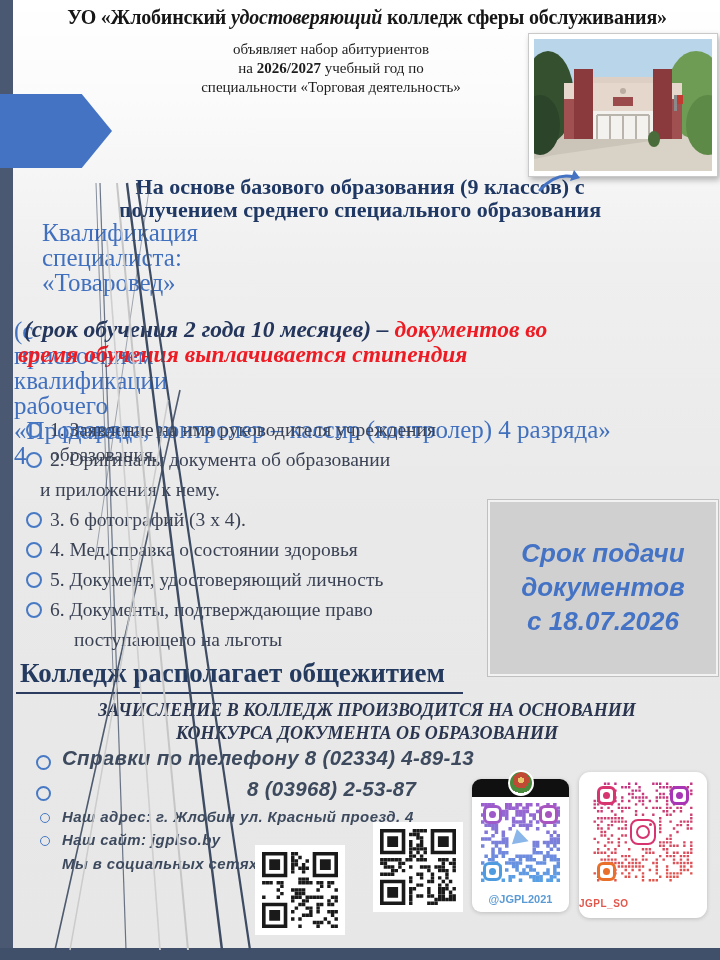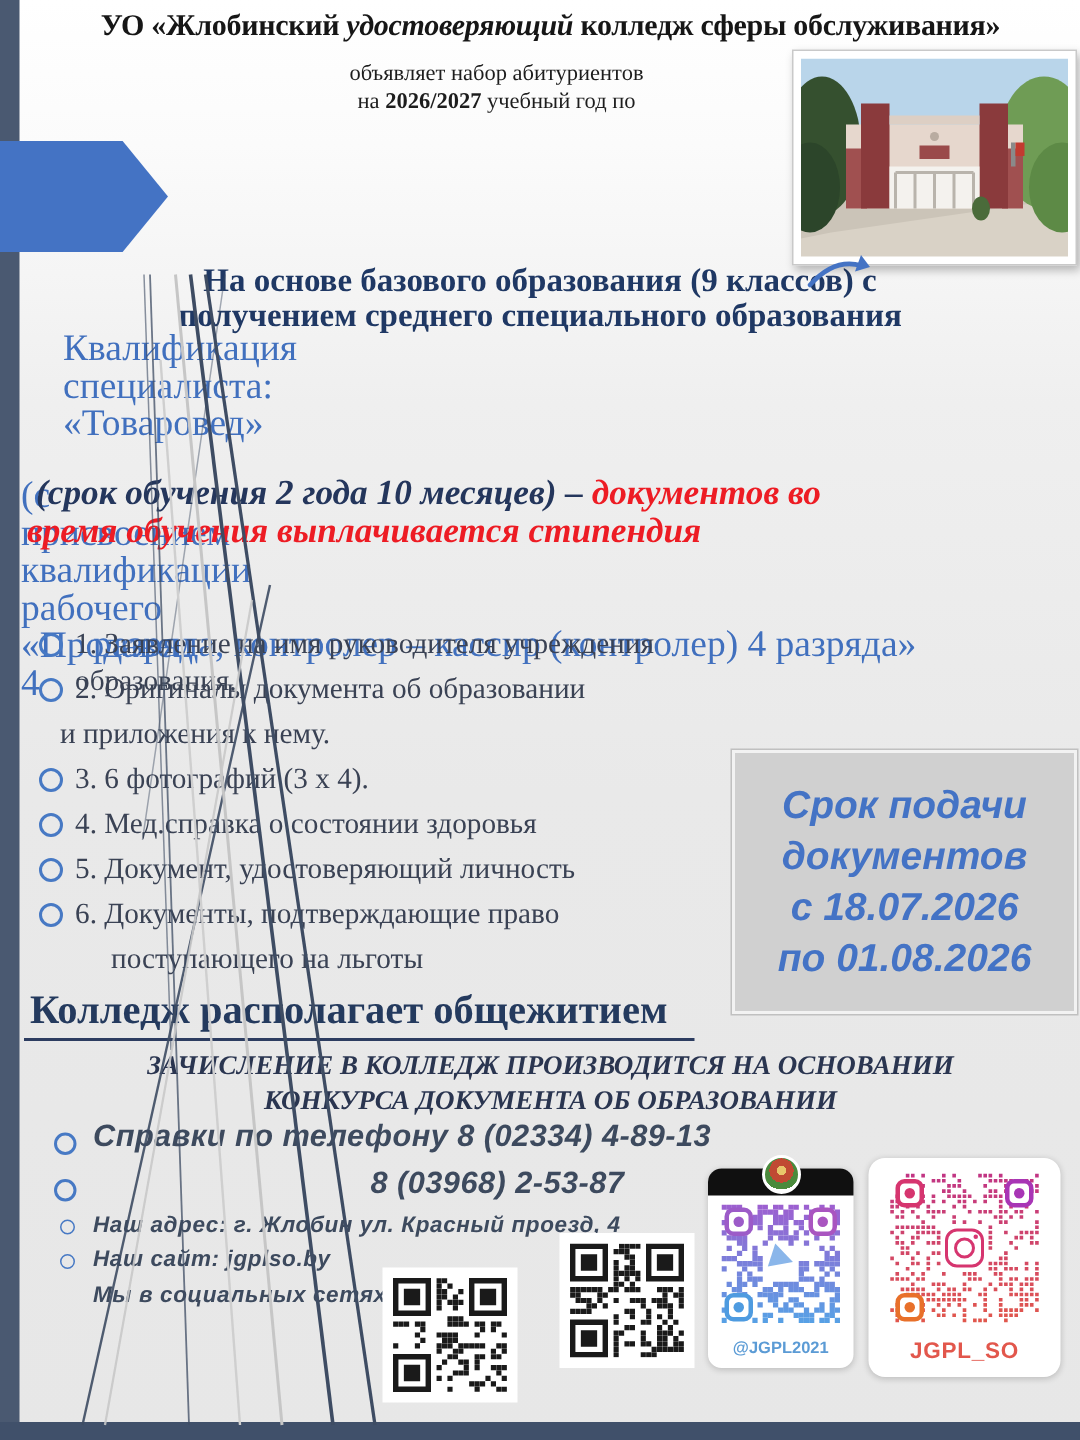--- a/index.html
+++ b/index.html
@@ -80,22 +80,22 @@
   .tg-card{left:472px;top:779px;width:97px;height:133px;border-radius:9px;box-shadow:0 1px 4px rgba(0,0,0,.18);}
   .tg-head{position:absolute;top:0;left:0;right:0;height:18px;background:#101010;border-radius:9px 9px 0 0;}
   .tg-emblem{position:absolute;top:-9px;left:50%;transform:translateX(-50%);width:26px;height:26px;border-radius:50%;
     background:radial-gradient(circle at 50% 38%,#e8c66a 0 18%,#c04a33 18% 46%,#4a8a3c 46% 72%,#ffffff 72%);
     border:2px solid #fff;box-sizing:border-box;}
   .tg-card .qr{left:9px;top:24px;width:79px;height:79px;}
   .tg-label{position:absolute;bottom:7px;left:0;right:0;text-align:center;
     font-family:"Liberation Sans",sans-serif;font-weight:bold;font-size:11px;color:#5B9BD5;}
   .ig-card{left:579px;top:772px;width:128px;height:146px;border-radius:11px;box-shadow:0 1px 4px rgba(0,0,0,.18);}
   .ig-card .qr{left:14px;top:10px;width:100px;height:100px;}
-  .ig-label{position:absolute;bottom:9px;left:0;right:0;text-align:center;
-    font-family:"Liberation Sans",sans-serif;font-weight:bold;font-size:15px;color:#E2574C;letter-spacing:0.5px;}
+  .ig-label{position:absolute;bottom:9px;left:0;right:0;
+    font-family:"Liberation Sans",sans-serif;font-weight:bold;font-size:10px;color:#E2574C;letter-spacing:0.5px;}
   .rfinder{position:absolute;width:13px;height:13px;border:3.5px solid var(--c);border-radius:6px;background:#fff;}
   .rfinder::after{content:"";position:absolute;inset:3px;border-radius:50%;background:var(--c);}
   .plane{position:absolute;width:0;height:0;border-left:15px solid #8ab6ea;border-top:8px solid transparent;
     border-bottom:8px solid transparent;transform:rotate(18deg);}
   .igcam{position:absolute;width:26px;height:26px;background:#fff;border:2.5px solid #D6356F;border-radius:8px;box-sizing:border-box;}
   .igcam::before{content:"";position:absolute;inset:4px;border:2.5px solid #D6356F;border-radius:50%;}
   .igcam::after{content:"";position:absolute;top:2px;right:2px;width:3px;height:3px;border-radius:50%;background:#D6356F;}
 </style>
 </head>
 <body>
@@ -106,20 +106,21 @@
   <div class="bottom-bar"></div>
   <div class="arrow"></div>
 
   <div class="content">
 
     <div class="hdr">
       <div class="l1"><span>УО «Жлобинский </span><span class="it">удостоверяющий</span><span>  колледж сферы обслуживания»</span></div>
       <div class="hdr-sub">
         <div>объявляет набор абитуриентов</div>
         <div><span>на </span><b>2026/2027</b><span> учебный год по</span></div>
+        <div>специальности «Торговая деятельность»</div>
       </div>
     </div>
 
     <div class="photo">
       <svg viewBox="0 0 178 132">
         <rect x="0" y="0" width="178" height="84" fill="#b9d5ea"></rect>
         <rect x="0" y="84" width="178" height="48" fill="#cbc4b8"></rect>
         <path d="M20,116 L158,96 L178,100 L178,132 L0,132 L0,120 Z" fill="#d9d2c6"></path>
         <ellipse cx="14" cy="58" rx="26" ry="46" fill="#35502f"></ellipse>
         <ellipse cx="6" cy="86" rx="20" ry="30" fill="#2c452a"></ellipse>
@@ -193,21 +194,20 @@
         </div>
       <div class="doc-row cont2">
           <span>поступающего на льготы</span>
         </div>
     </div>
 
     <div class="deadline">
       <div>Срок подачи</div>
       <div>документов</div>
       <div>с 18.07.2026</div>
-      <div>по 01.08.2026</div>
     </div>
 
     <div class="dorm"><span>Колледж  располагает общежитием</span></div>
 
     <div class="enroll">
       <div>ЗАЧИСЛЕНИЕ В КОЛЛЕДЖ ПРОИЗВОДИТСЯ НА ОСНОВАНИИ</div>
       <div>КОНКУРСА  ДОКУМЕНТА ОБ ОБРАЗОВАНИИ</div>
     </div>
 
     <div class="contacts">

